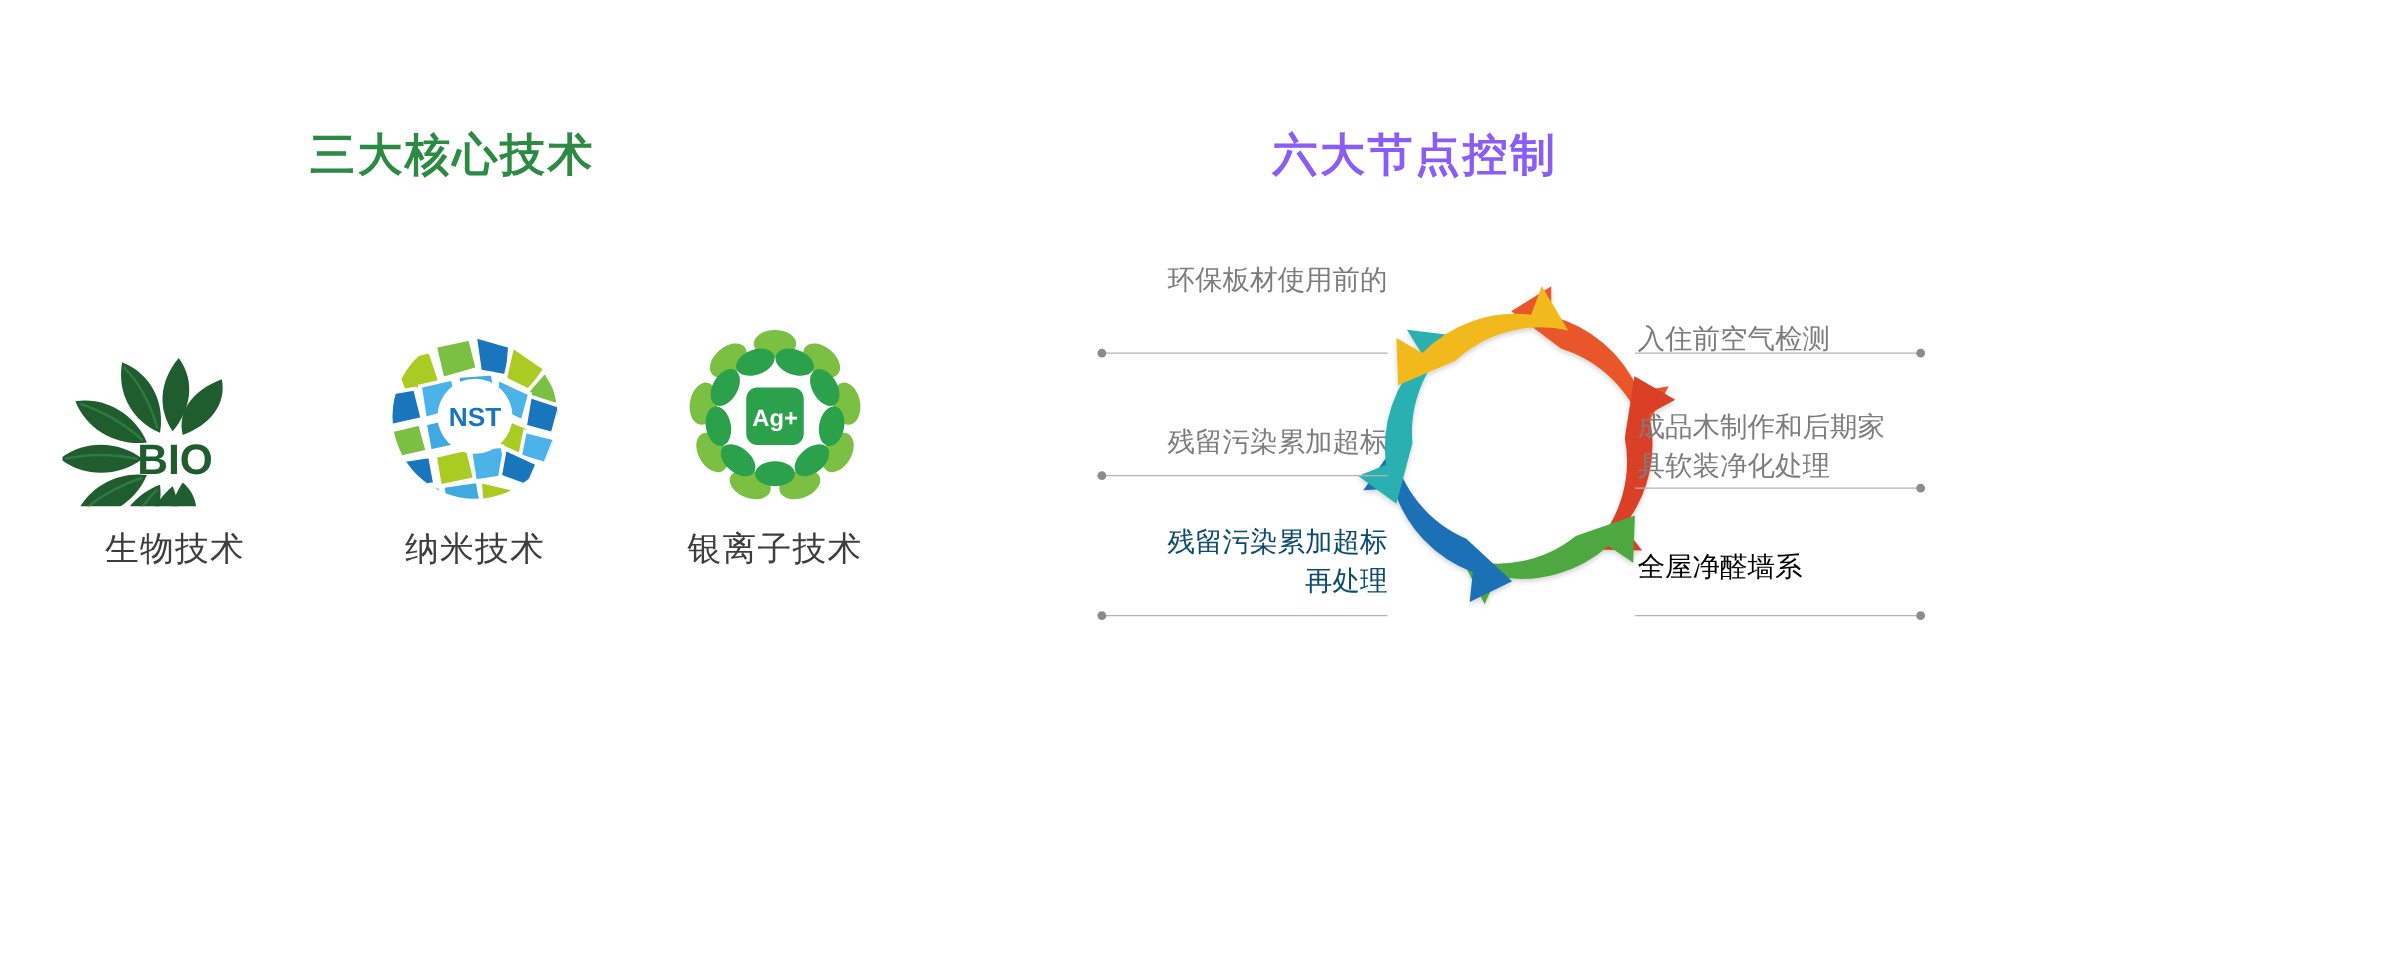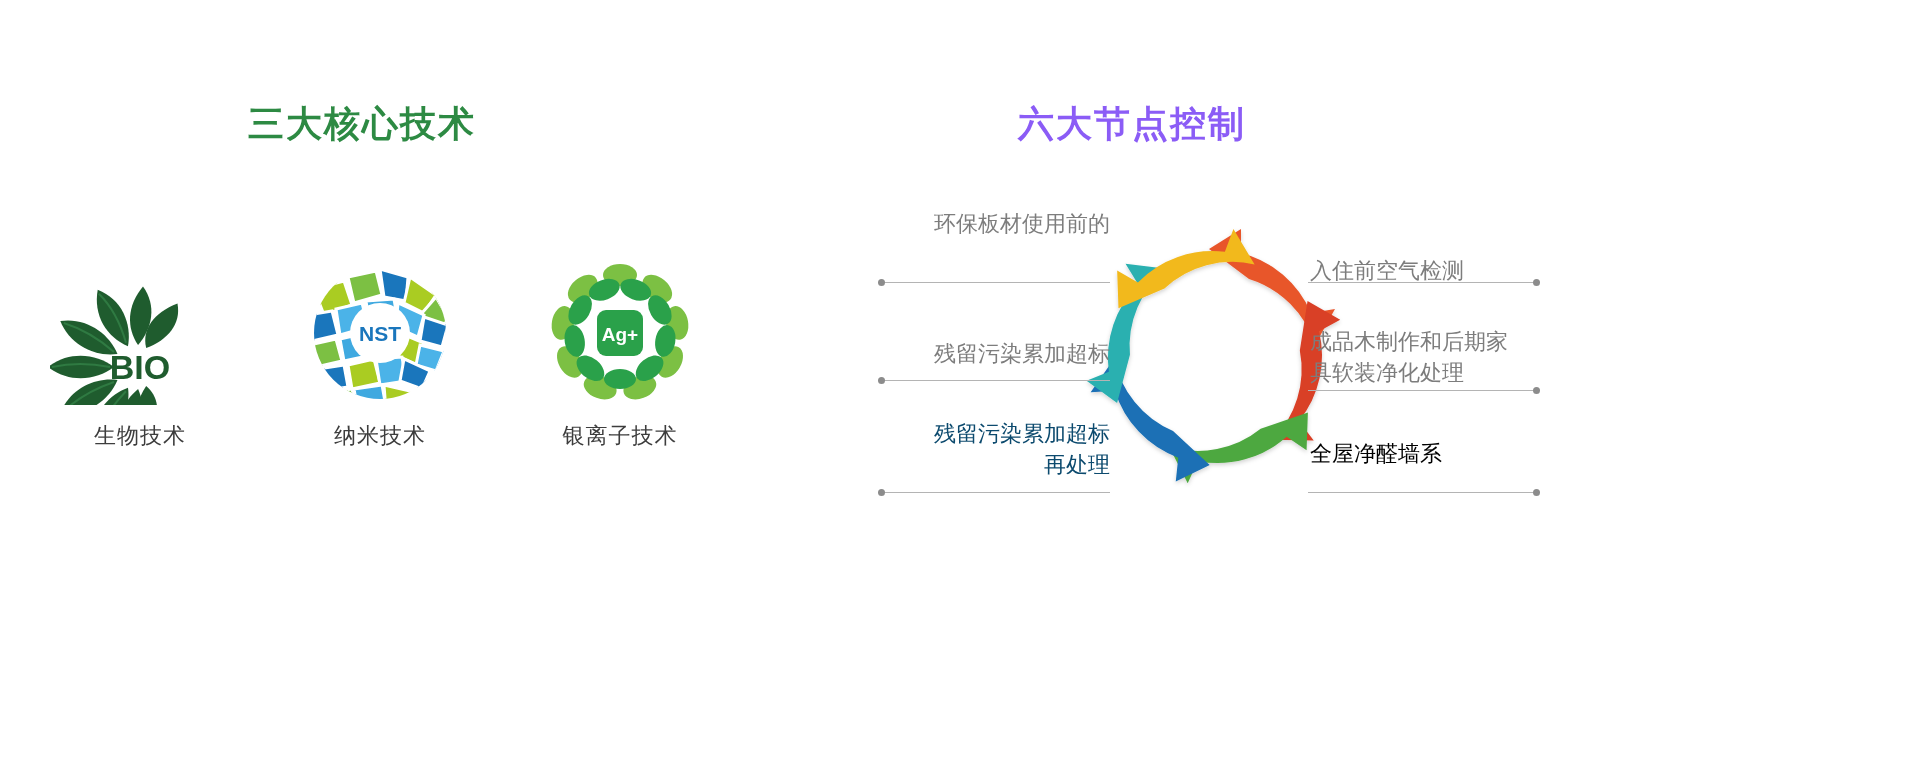--- a/index.html
+++ b/index.html
@@ -52,21 +52,21 @@
   .tech-mark {
     width: 180px;
     height: 150px;
     position: relative;
     display: flex;
     align-items: center;
     justify-content: center;
   }
   .tech-caption {
     margin-top: 16px;
-    font-size: 22px;
+    font-size: 27px;
     color: #3d3d3d;
     white-space: nowrap;
     letter-spacing: 1px;
   }
 
   
   .cycle-wrap {
     position: absolute;
     left: 840px;
     top: 190px;

